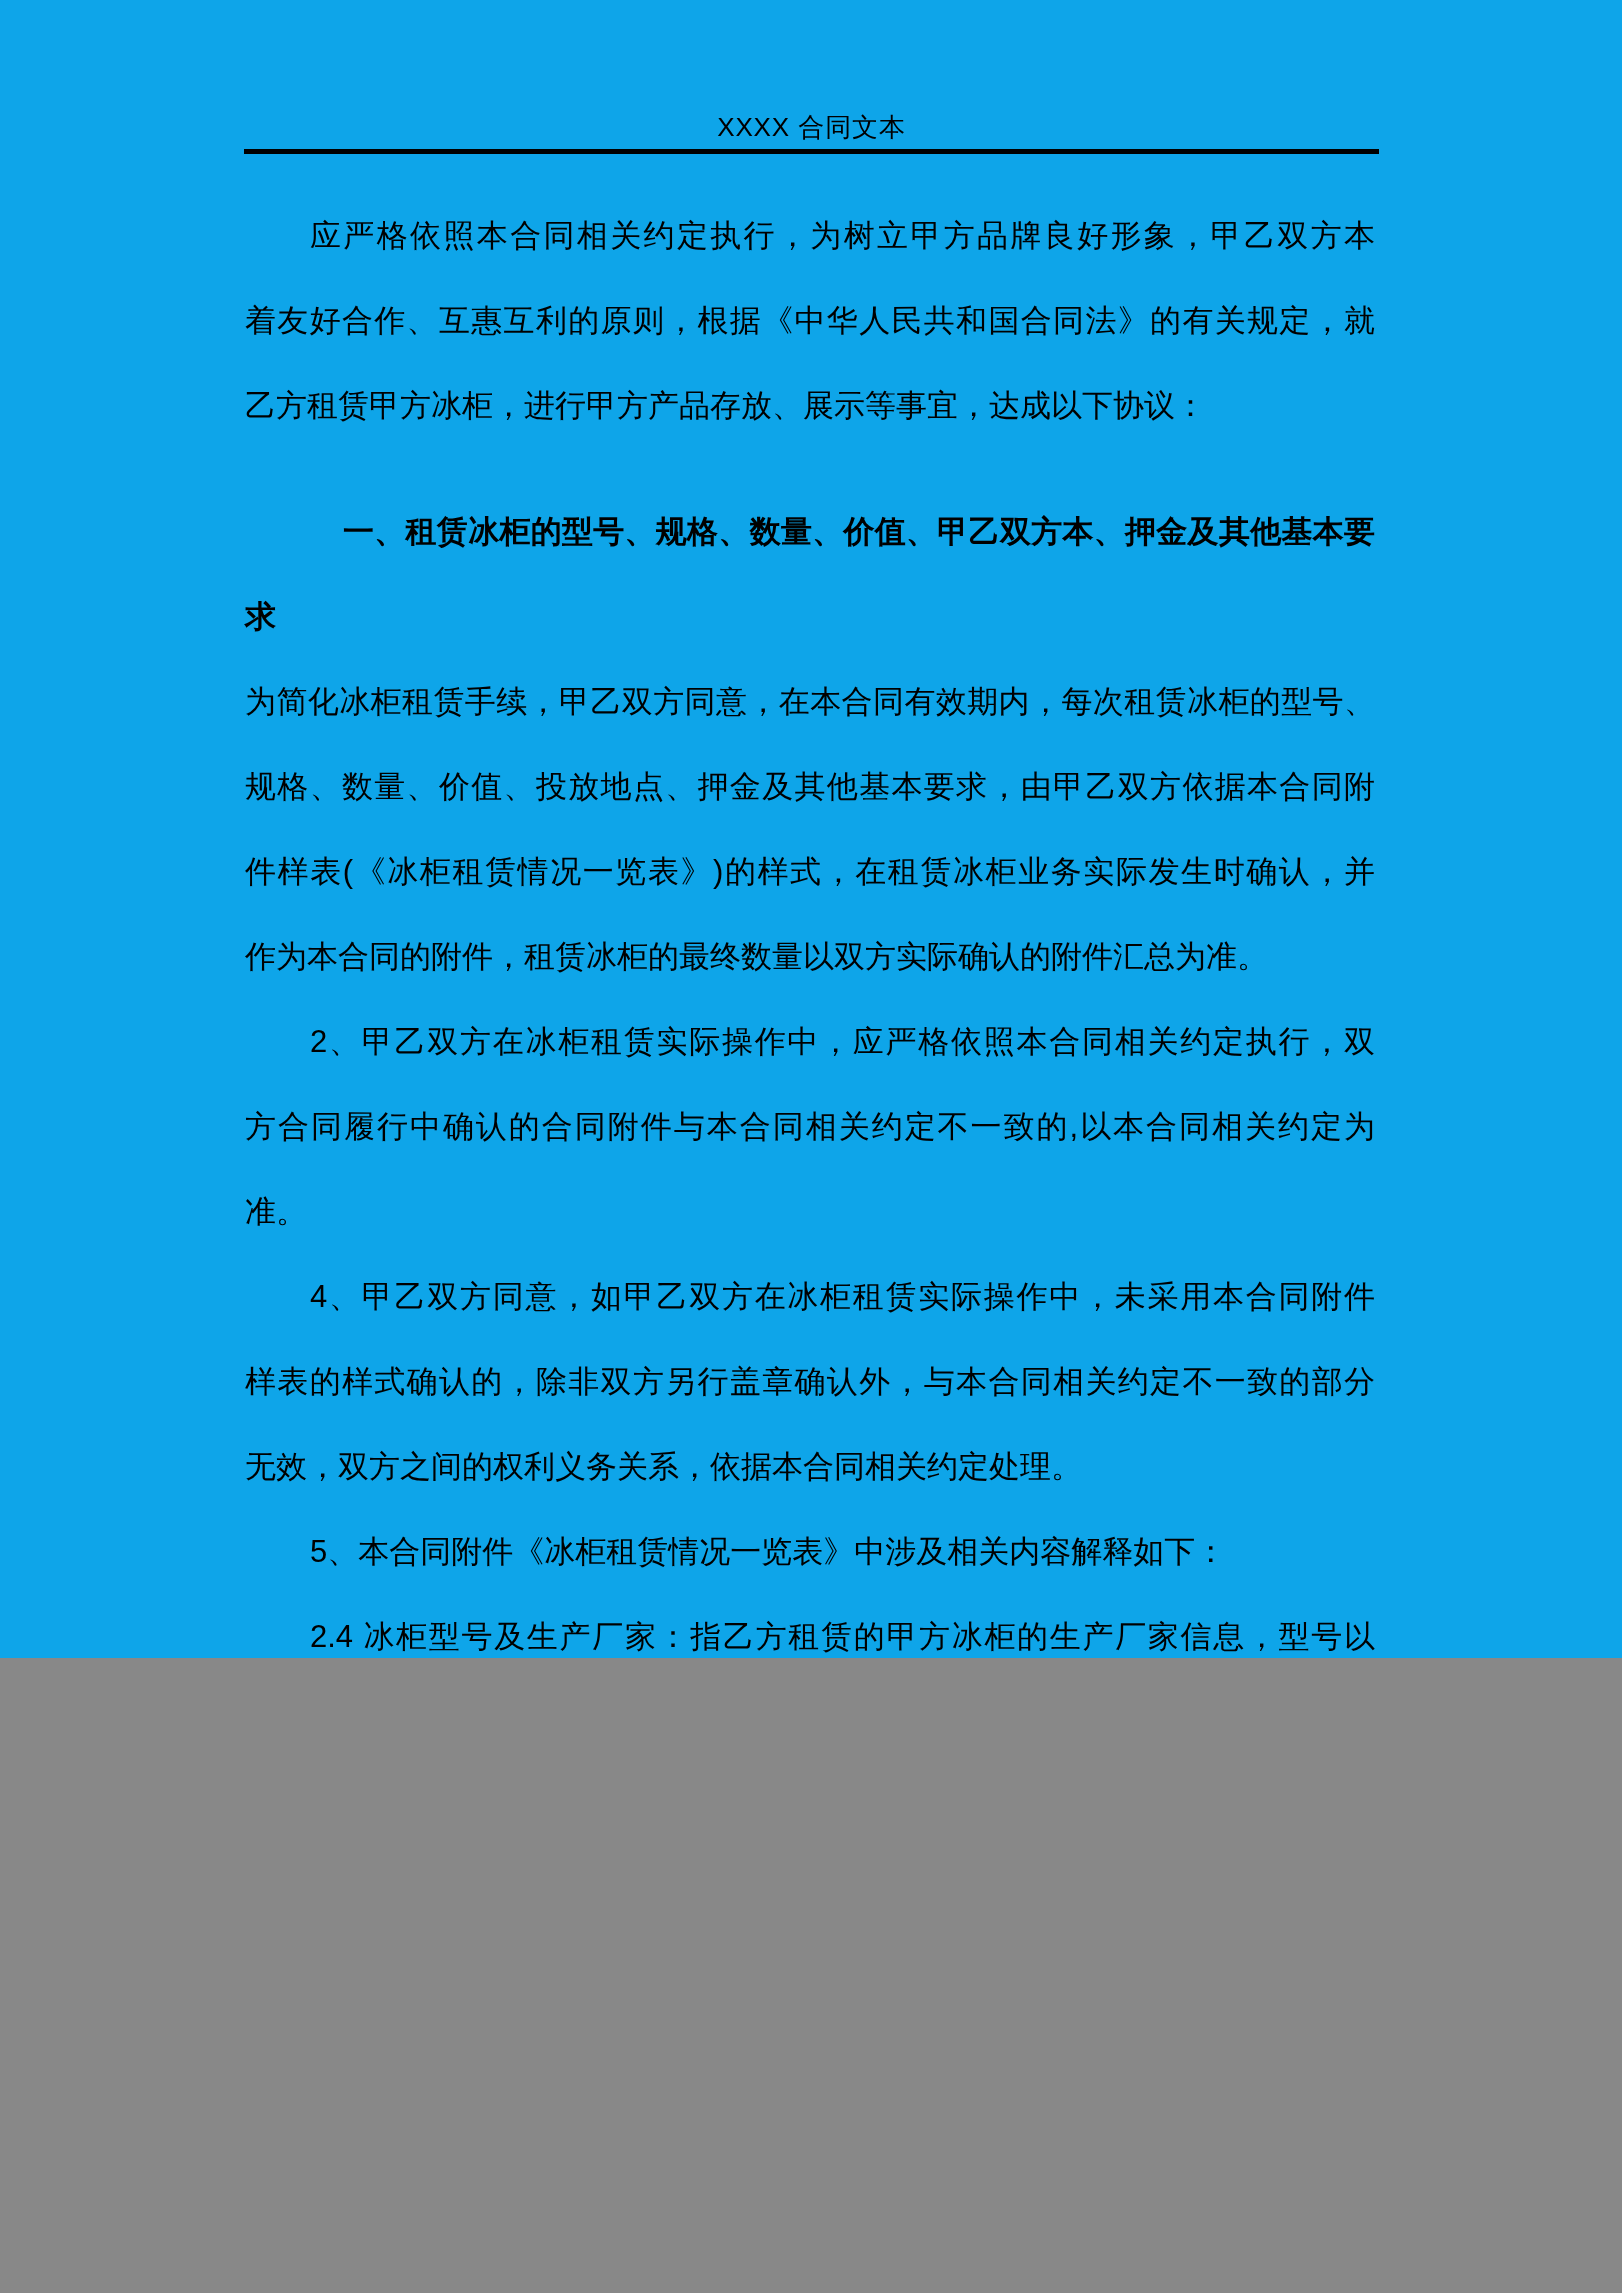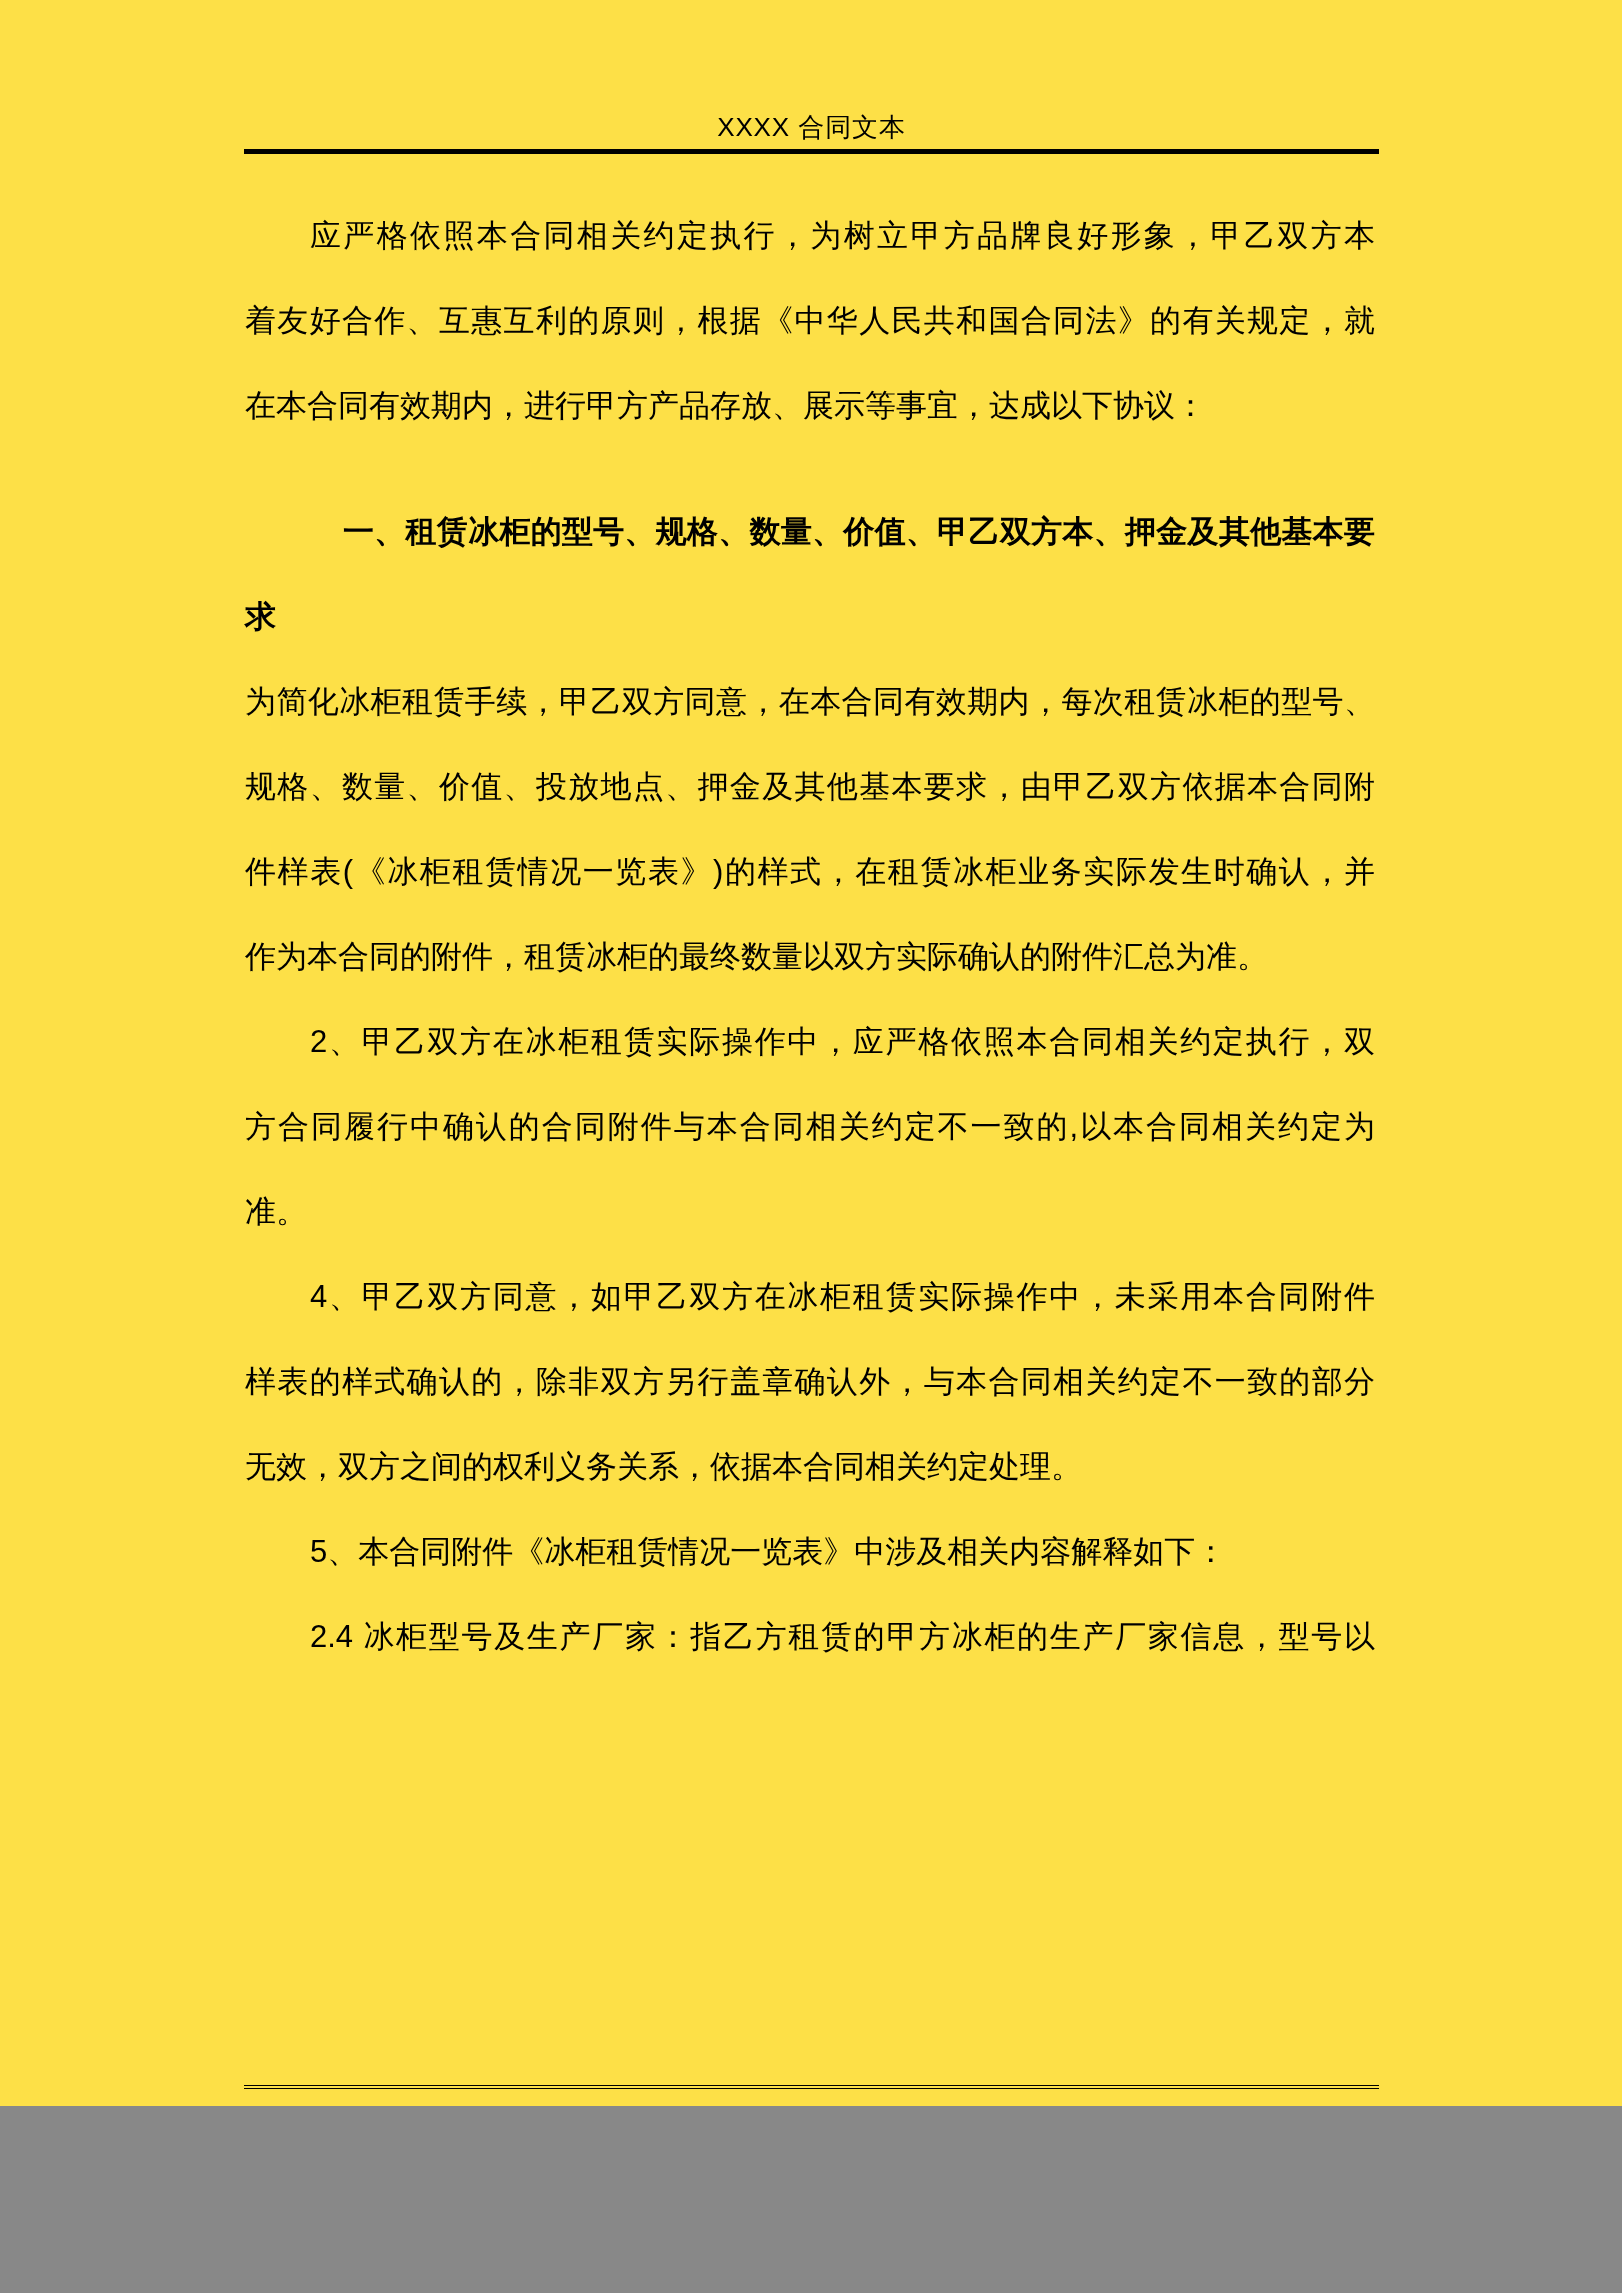--- a/index.html
+++ b/index.html
@@ -1,21 +1,21 @@
 <!DOCTYPE html>
 <html style="font-size:14.5px"><head>
 <meta charset="utf-8">
 <style>
   html, body { margin: 0; padding: 0; background: #888; }
   .page {
     position: relative;
     width: 1623px;
-    height: 2106px;
+    height: 1658px;
     margin: 0 auto;
-    background: #fde047;
+    background: #0ea5e9;
     color: #000000;
     font-family: "Liberation Sans", "DejaVu Sans", sans-serif;
     overflow: hidden;
   }
   
   .header-title {
     position: absolute;
     top: 111px;
     left: 244px;
     width: 1135px;
@@ -83,21 +83,21 @@
 
 <div class="page">
 
   <div class="header-title">XXXX 合同文本</div>
   <div class="header-rule"></div>
 
   <div class="doc-body" id="doc-body">
       <p class="para body">
         <span class="line fill first">应严格依照本合同相关约定执行，为树立甲方品牌良好形象，甲乙双方本</span>
         <span class="line fill">着友好合作、互惠互利的原则，根据《中华人民共和国合同法》的有关规定，就</span>
-        <span class="line">在本合同有效期内，进行甲方产品存放、展示等事宜，达成以下协议：</span>
+        <span class="line">乙方租赁甲方冰柜，进行甲方产品存放、展示等事宜，达成以下协议：</span>
       </p>
       <p class="para heading">
         <span class="line fill first">一、租赁冰柜的型号、规格、数量、价值、甲乙双方本、押金及其他基本要</span>
         <span class="line">求</span>
       </p>
       <p class="para body">
         <span class="line fill">为简化冰柜租赁手续，甲乙双方同意，在本合同有效期内，每次租赁冰柜的型号、</span>
         <span class="line fill">规格、数量、价值、投放地点、押金及其他基本要求，由甲乙双方依据本合同附</span>
         <span class="line fill">件样表(《冰柜租赁情况一览表》)的样式，在租赁冰柜业务实际发生时确认，并</span>
         <span class="line">作为本合同的附件，租赁冰柜的最终数量以双方实际确认的附件汇总为准。</span>

